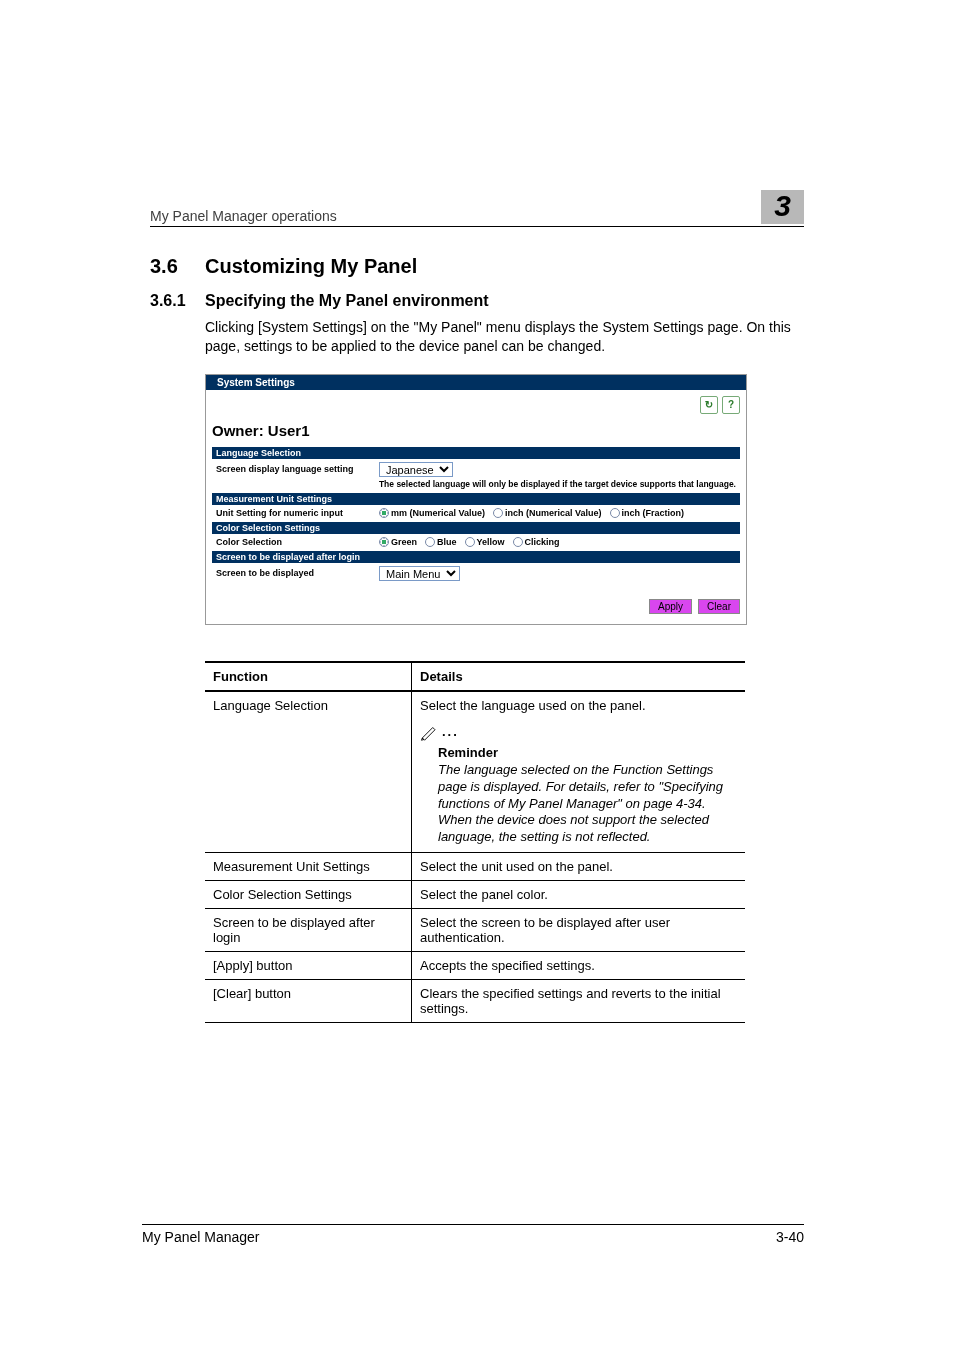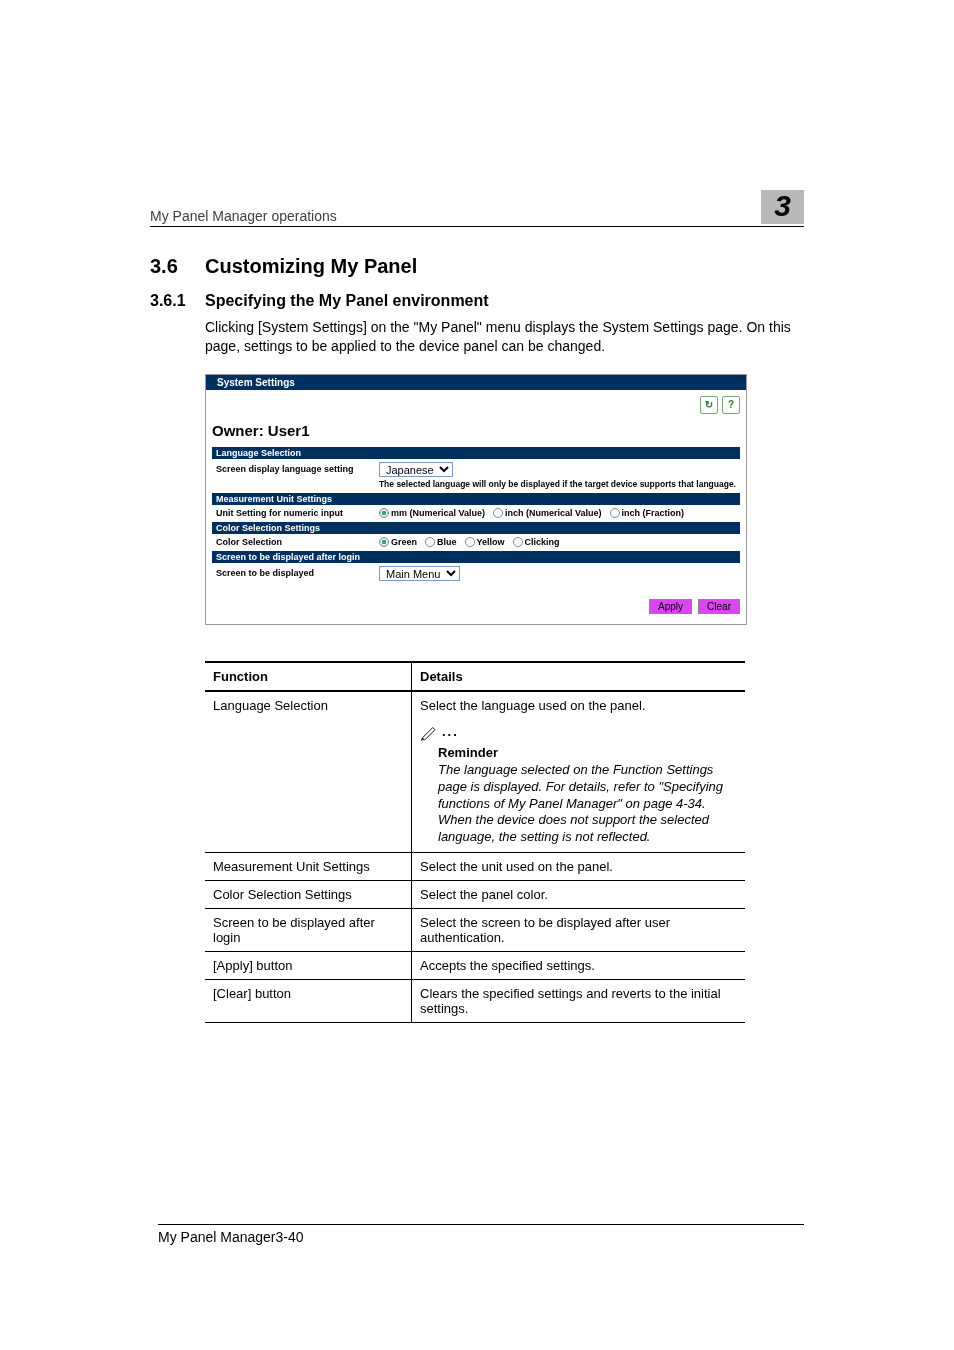--- a/index.html
+++ b/index.html
@@ -204,26 +204,27 @@
   margin: 4px 0 2px 18px;
 }
 .reminder-body {
   font-style: italic;
   margin-left: 18px;
   line-height: 1.3;
 }
 
 .page-footer {
   position: absolute;
-  left: 158px;
+  left: 142px;
   right: 150px;
   bottom: 105px;
   border-top: 1px solid #000;
   padding-top: 4px;
   display: flex;
+  justify-content: space-between;
   font-size: 14px;
 }
 </style>
 </head>
 <body>
 
 <div class="page">
 
   <div class="running-head">
     <span class="running-head-left">My Panel Manager operations</span>

